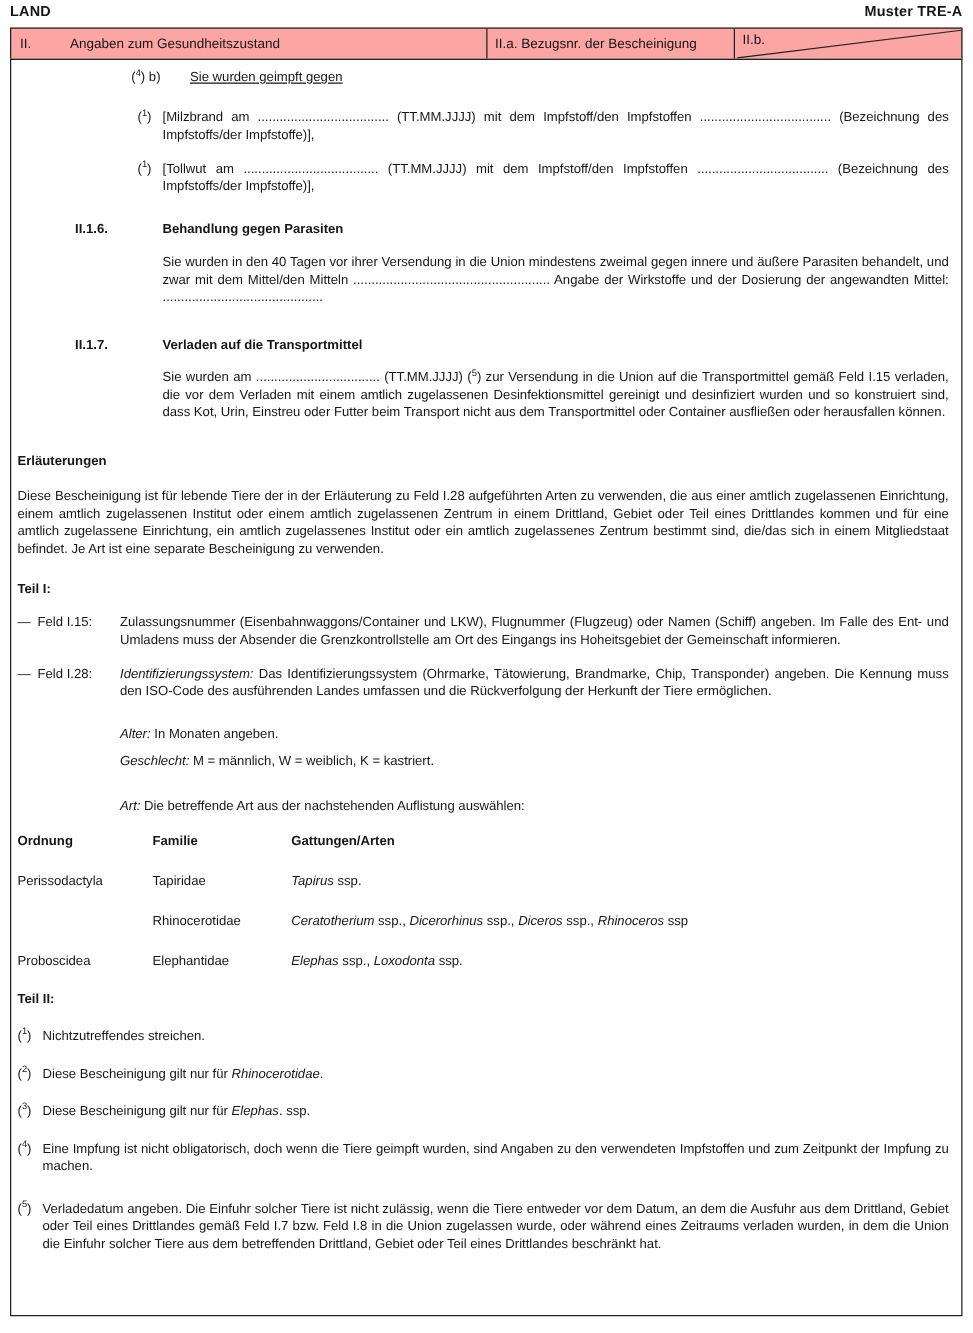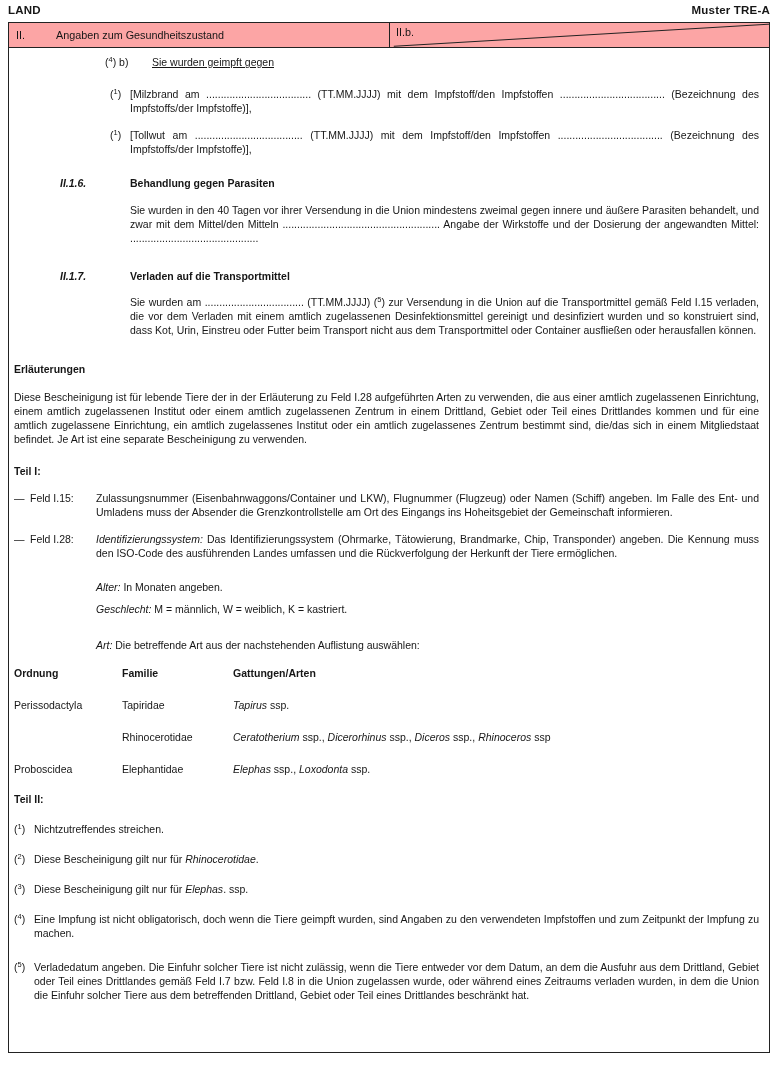--- a/index.html
+++ b/index.html
@@ -42,41 +42,44 @@
   .lvl-sub{padding-left:121px;padding-right:6px;}
   .lvl-sub4{padding-left:143px;padding-right:6px;text-decoration:underline;}
   .lvl-feld{padding-left:87px;padding-right:6px;}
   .lvl-fn{padding-left:25px;padding-right:6px;}
   .mk{position:absolute;top:0;white-space:nowrap;}
   .mk-sub{left:101px;}
   .mk-sub4{left:96px;}
   .mk-fn{left:5px;}
   .mk-dash{left:5px;}
   .mk-feldlabel{left:21px;}
-  .h2num{position:absolute;left:51px;top:0;font-weight:bold;font-style:italic;}
+  .h2num{position:absolute;left:51px;top:0;font-weight:bold;}
   .h2title{font-weight:bold;}
   
   .trow{display:grid;grid-template-columns:108px 111px auto;padding-left:5px;padding-right:6px;}
   .trow + .trow{margin-top:18px;}
   .thead{font-weight:bold;}
 </style>
 </head>
 <body>
 
 <div class="page">
 
   <div class="topbar">
     <span>LAND</span>
     <span>Muster TRE-A</span>
   </div>
 
   <div class="hdrrow">
     <div class="hcell hcell1">
       <span class="secno">II.</span>
       <span>Angaben zum Gesundheitszustand</span>
+    </div>
+    <div class="hcell hcell2">
+      <span>II.a.  Bezugsnr. der Bescheinigung</span>
     </div>
     <div class="hcell hcell3">
       <span>II.b.</span>
       <svg class="diag" viewBox="0 0 100 100" preserveAspectRatio="none">
         <line x1="1" y1="97" x2="100" y2="5" stroke="#222" stroke-width="1" vector-effect="non-scaling-stroke"></line>
       </svg>
     </div>
   </div>
 
   <div class="bodybox" id="doc-body">

